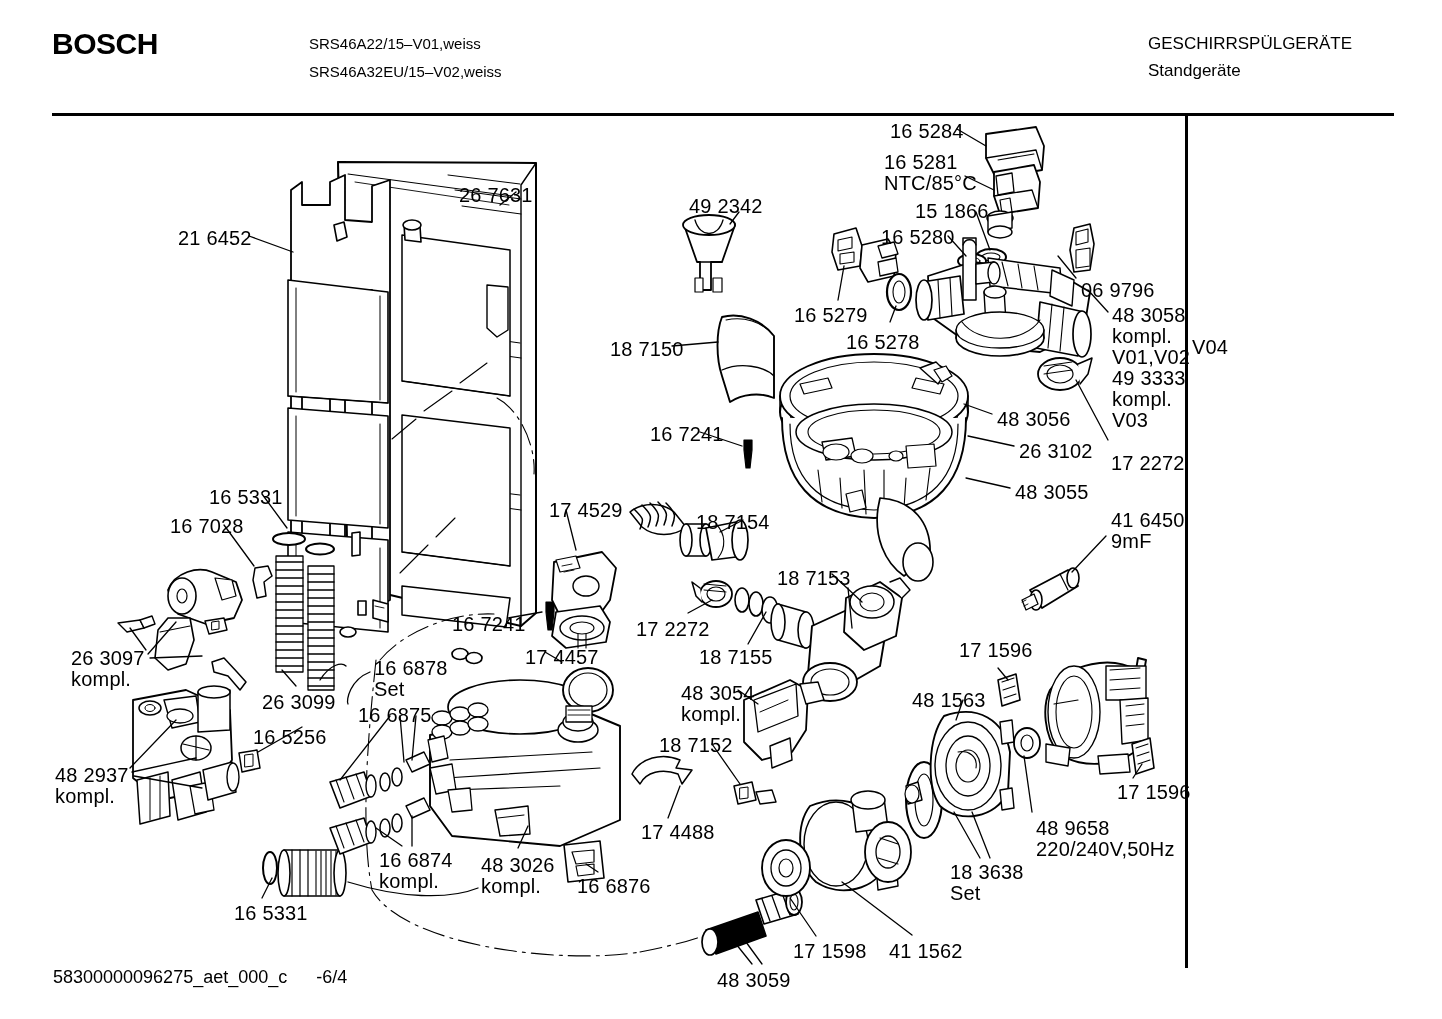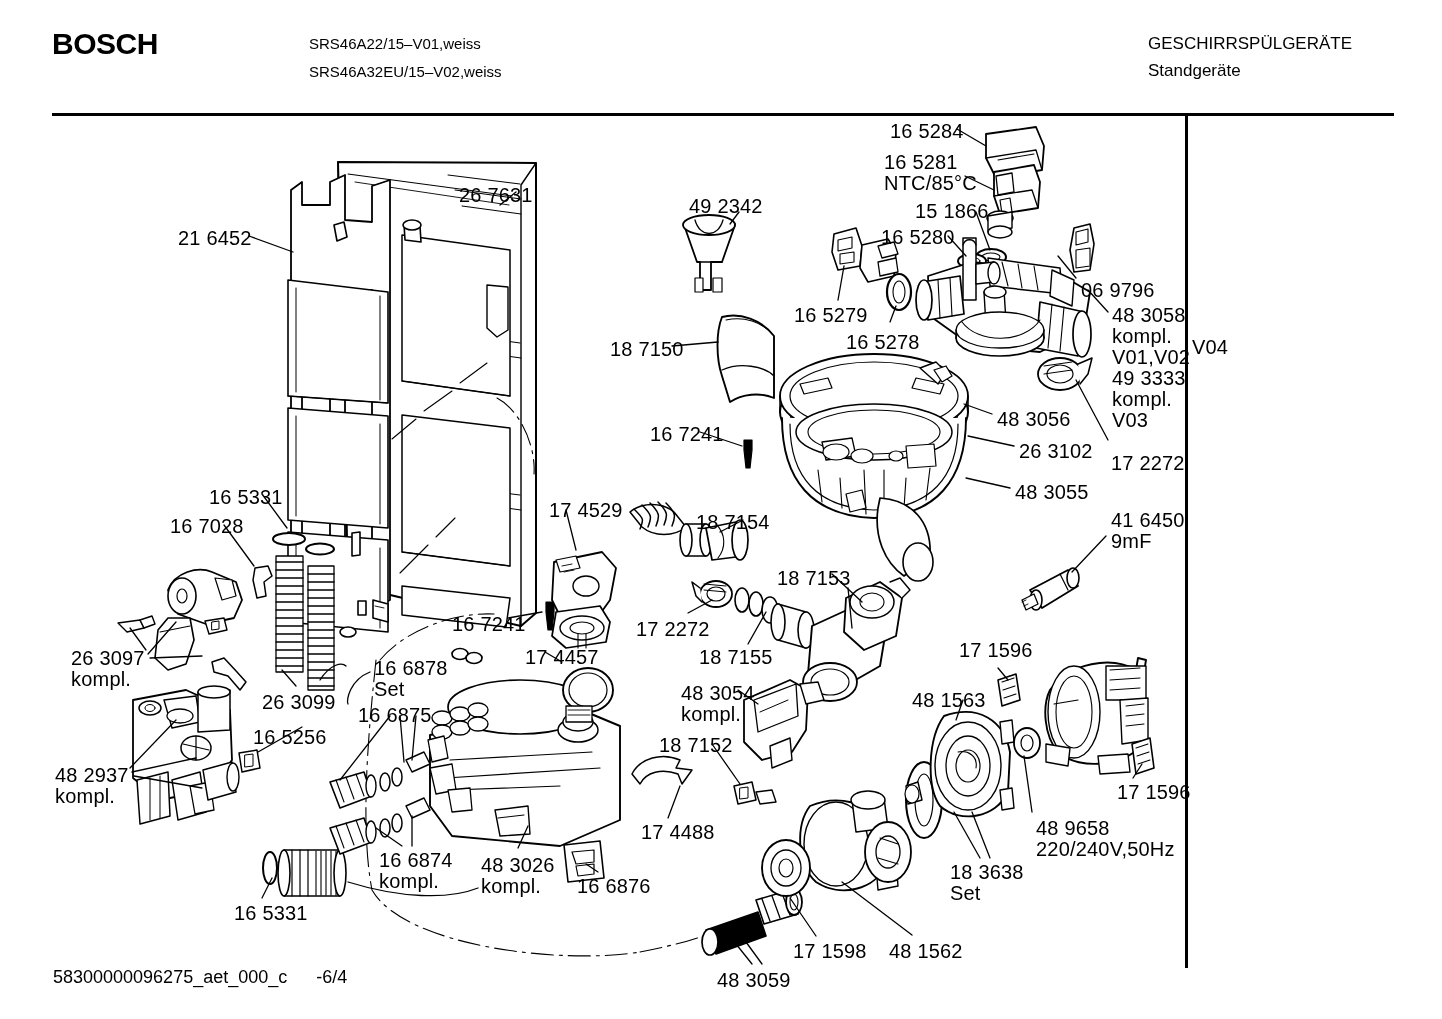--- a/index.html
+++ b/index.html
@@ -603,21 +603,21 @@
       <div class="lbl" style="left: 681px; top: 683px;">48 3054
 kompl.</div>
       <div class="lbl" style="left: 659px; top: 735px;">18 7152</div>
       <div class="lbl" style="left: 959px; top: 640px;">17 1596</div>
       <div class="lbl" style="left: 912px; top: 690px;">48 1563</div>
       <div class="lbl" style="left: 1117px; top: 782px;">17 1596</div>
       <div class="lbl" style="left: 1036px; top: 818px;">48 9658
 220/240V,50Hz</div>
       <div class="lbl" style="left: 950px; top: 862px;">18 3638
 Set</div>
-      <div class="lbl" style="left: 889px; top: 941px;">48 1562</div>
+      <div class="lbl" style="left: 889px; top: 941px;">41 1562</div>
       <div class="lbl" style="left: 793px; top: 941px;">17 1598</div>
       <div class="lbl" style="left: 717px; top: 970px;">48 3059</div>
       <div class="lbl" style="left: 71px; top: 648px;">26 3097
 kompl.</div>
       <div class="lbl" style="left: 262px; top: 692px;">26 3099</div>
       <div class="lbl" style="left: 253px; top: 727px;">16 5256</div>
       <div class="lbl" style="left: 55px; top: 765px;">48 2937
 kompl.</div>
       <div class="lbl" style="left: 374px; top: 658px;">16 6878
 Set</div>

